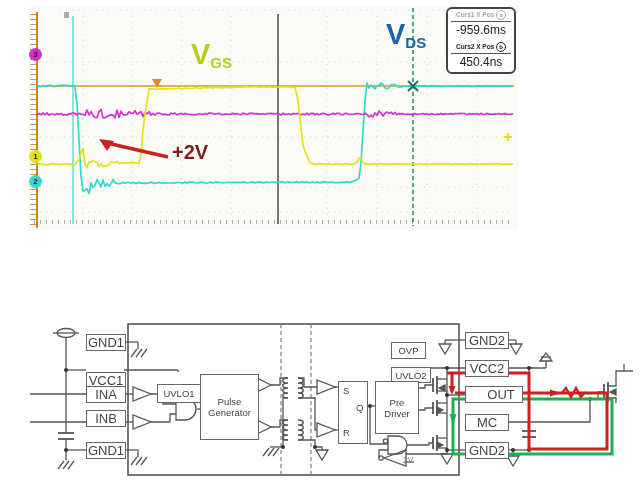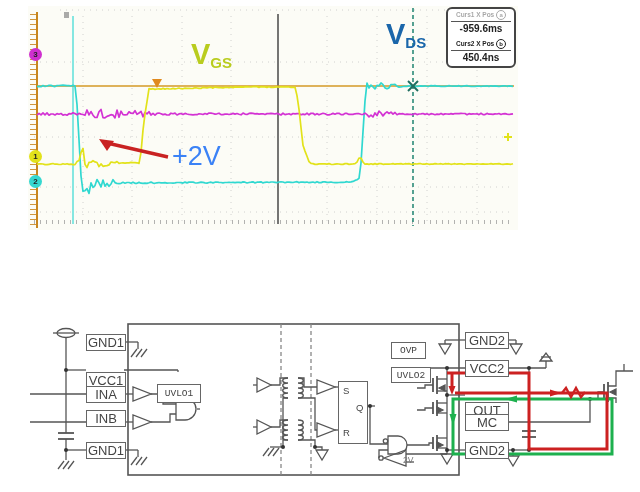--- a/index.html
+++ b/index.html
@@ -12,36 +12,36 @@
     background:repeating-linear-gradient(to bottom,#c8861e 0 1.2px,transparent 1.2px 5px);opacity:.85;}
   #axis-line{left:36px;top:12px;width:2.2px;height:216px;background:#c8861e;}
   svg{position:absolute;left:0;top:0;}
   .badge{position:absolute;width:13px;height:13px;border-radius:50%;
     font-size:8px;font-weight:bold;color:#222;text-align:center;line-height:13px;}
   .wave-label{position:absolute;font-weight:bold;line-height:1;}
   .wave-label .big{font-size:29px;}
   .wave-label sub{font-size:15px;font-weight:bold;}
   #vgs-label{color:#b9cc1e;margin-left:7px;}
   #vds-label{color:#1a66aa;}
-  #plus2v-label{color:#3b82f6;font-size:27px;font-weight:normal;}
+  #plus2v-label{color:#7f1d1d;font-size:20px;font-weight:bold;}
   
   #cursor-panel{left:446px;top:7px;width:62px;background:#fff;border:2px solid #444;
     border-radius:6px;padding:1px 2px 3px 2px;text-align:center;color:#222;}
   #cursor-panel .lbl{font-size:6.5px;font-weight:bold;white-space:nowrap;}
   #cursor-panel .faint{opacity:.4;}
-  #cursor-panel .val{font-size:10px;font-weight:bold;}
+  #cursor-panel .val{font-size:12px;font-weight:normal;}
   #cursor-panel hr{border:none;border-top:1px solid #555;margin:1px 1px;}
   #cursor-panel .gap{height:5px;}
   .cbadge{display:inline-block;width:8px;height:8px;border:1px solid #222;border-radius:50%;
     font-size:6px;line-height:8px;vertical-align:middle;}
   
   .pin{position:absolute;border:1.5px solid #666;background:#fff;color:#444;
     font-size:13px;text-align:center;line-height:15px;}
   .blk{position:absolute;border:1.5px solid #666;background:#fff;color:#444;
-    font-size:9.5px;text-align:center;display:flex;align-items:center;justify-content:center;font-family:Liberation Mono, monospace;}
+    font-size:9.5px;text-align:center;display:flex;align-items:center;justify-content:center;}
   .pin-left{left:86px;width:38px;height:15px;}
   .pin-right{left:465px;width:42px;height:15px;}
   #latch{left:338px;top:381px;width:28px;height:61px;border:1.5px solid #666;background:#fff;
     position:absolute;font-size:9.5px;color:#444;}
   #latch span{position:absolute;}
   #clamp-ref{position:absolute;left:403px;top:455px;font-size:8.5px;color:#777;}
 </style>
 </head>
 <body>
 
@@ -311,27 +311,29 @@
     </g>
   </svg>
 
   <div class="pin pin-left" style="top:334px;">GND1</div>
   <div class="pin pin-left" style="top:372px;text-decoration:underline;">VCC1</div>
   <div class="pin pin-left" style="top:386px;">INA</div>
   <div class="pin pin-left" style="top:410px;">INB</div>
   <div class="pin pin-left" style="top:442px;">GND1</div>
   <div class="pin pin-right" style="top:332px;">GND2</div>
   <div class="pin pin-right" style="top:360px;">VCC2</div>
-  <div class="pin pin-right" style="top:402px;">OUT</div>
+  <div class="pin pin-right" style="top:386px;padding-left:14px;">OUT</div>
   <div class="pin pin-right" style="top:414px;">MC</div>
   <div class="pin pin-right" style="top:442px;">GND2</div>
 
   <div class="blk" style="left:157px;top:384px;width:42px;height:17px;">UVLO1</div>
+  <div class="blk" style="left:200px;top:374px;width:53px;height:64px;padding:0 2px;">Pulse Generator</div>
   <div class="blk" style="left:391px;top:342px;width:33px;height:15px;">OVP</div>
   <div class="blk" style="left:391px;top:359px;width:38px;height:14px;margin-top:8px;">UVLO2</div>
+  <div class="blk" style="left:375px;top:381px;width:42px;height:51px;">Pre Driver</div>
   <div id="latch">
     <span style="left:4px;top:3px;">S</span>
     <span style="left:4px;top:45px;">R</span>
     <span style="left:17px;top:20px;">Q</span>
   </div>
   <div id="clamp-ref">2V</div>
 
 </div>
 
 </body></html>

